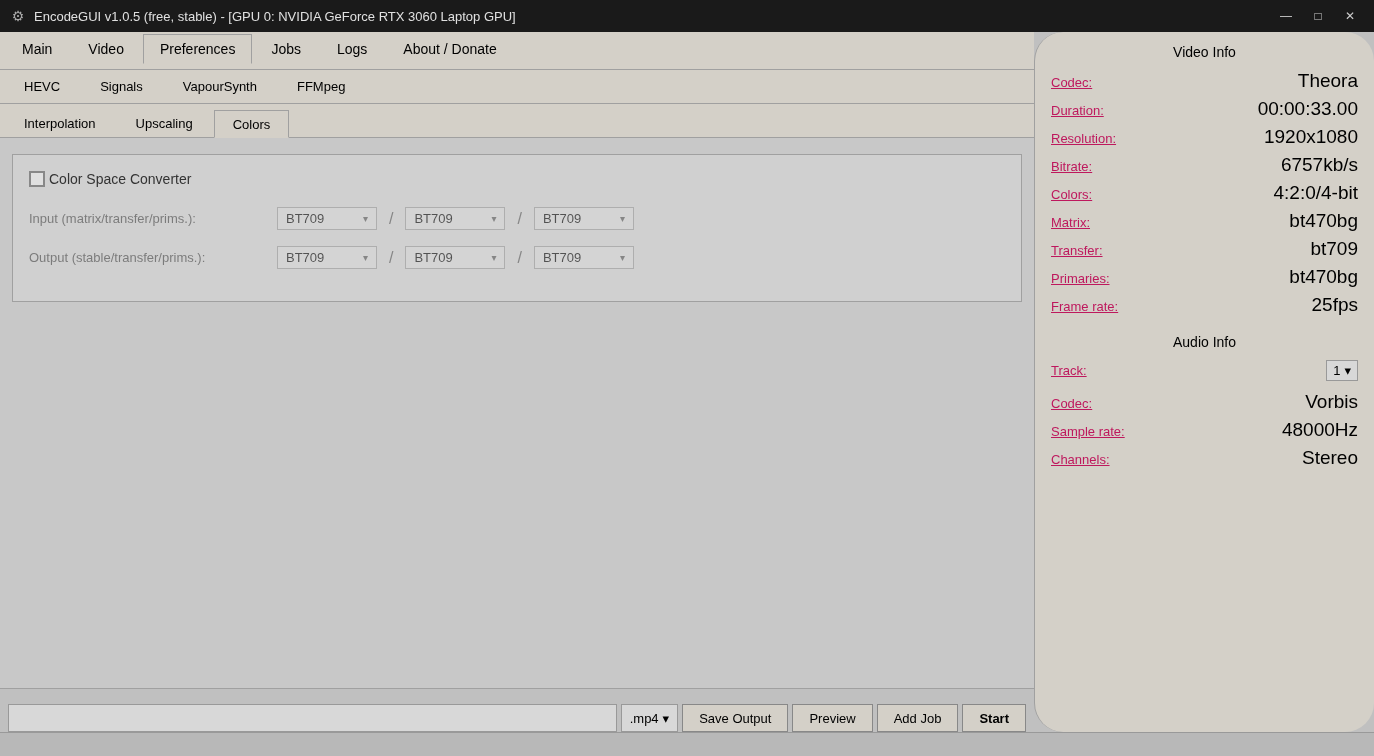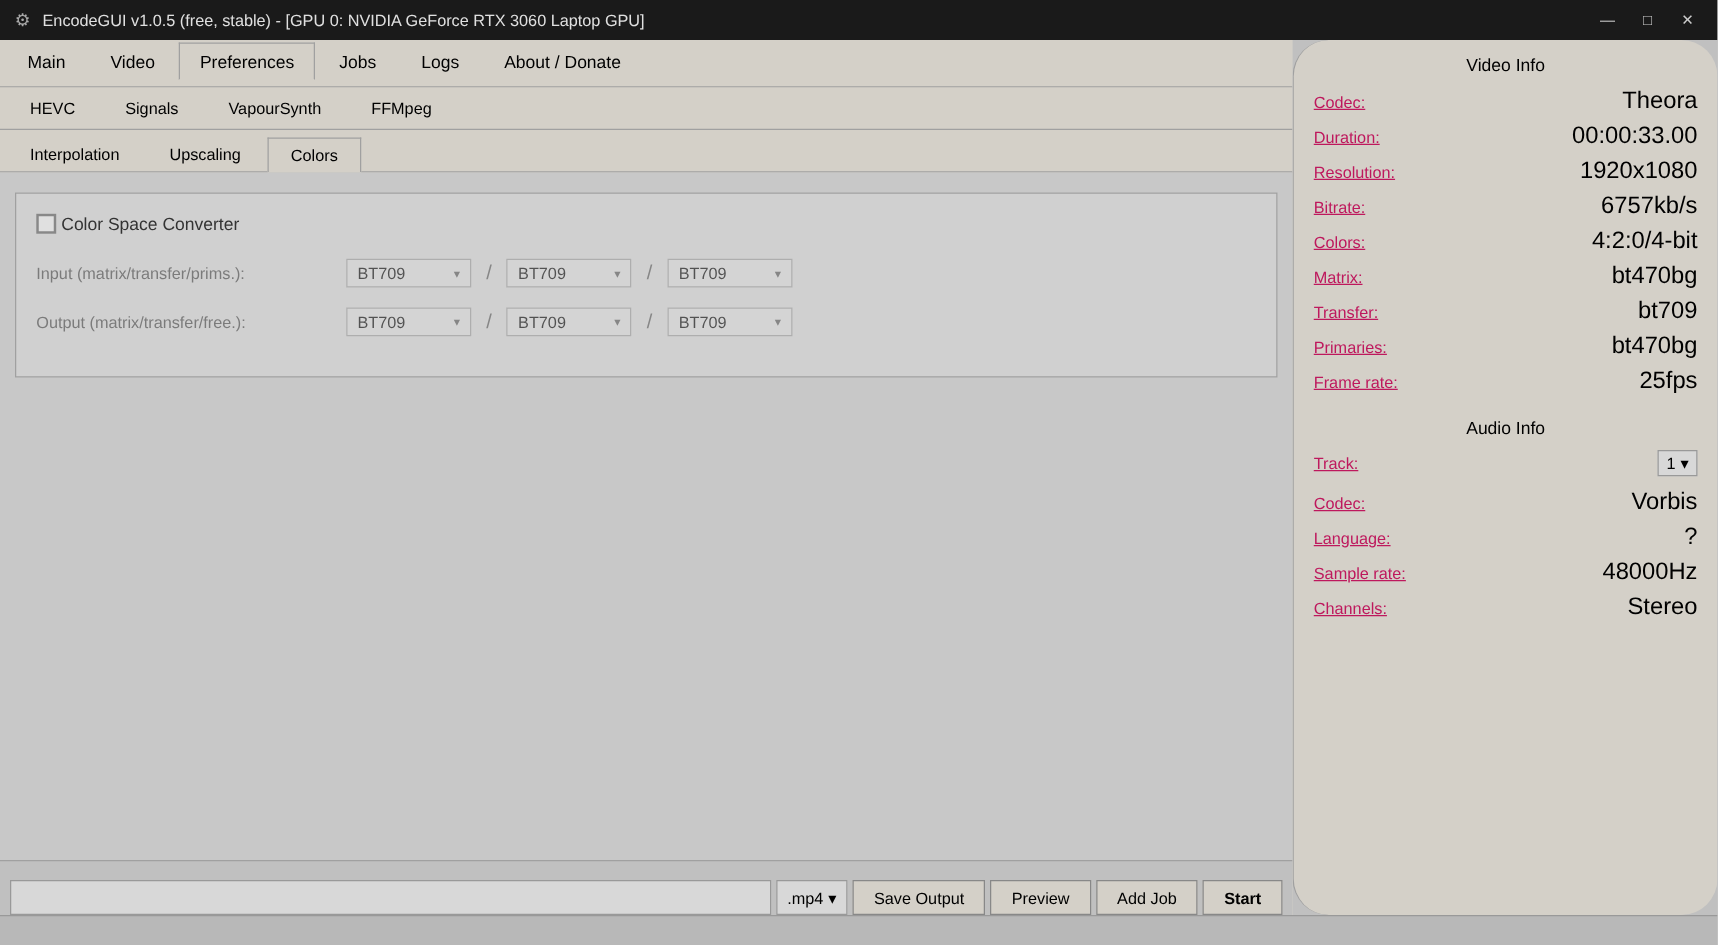--- a/index.html
+++ b/index.html
@@ -386,21 +386,21 @@
             <span class="matrix-select-arrow">▾</span>
           </div>
           <span class="separator">/</span>
           <div class="matrix-select">
             <span class="matrix-select-text">BT709</span>
             <span class="matrix-select-arrow">▾</span>
           </div>
         </div>
 
         <div class="matrix-row">
-          <span class="matrix-label">Output (matrix/transfer/free.):</span>
+          <span class="matrix-label">Output (stable/transfer/prims.):</span>
           <div class="matrix-select">
             <span class="matrix-select-text">BT709</span>
             <span class="matrix-select-arrow">▾</span>
           </div>
           <span class="separator">/</span>
           <div class="matrix-select">
             <span class="matrix-select-text">BT709</span>
             <span class="matrix-select-arrow">▾</span>
           </div>
           <span class="separator">/</span>
@@ -478,24 +478,20 @@
         <span>1</span>
         <span>▾</span>
       </div>
     </div>
 
     <div class="info-row">
       <span class="info-key">Codec:</span>
       <span class="info-val">Vorbis</span>
     </div>
     <div class="info-row">
-      <span class="info-key">Language:</span>
-      <span class="info-val">?</span>
-    </div>
-    <div class="info-row">
       <span class="info-key">Sample rate:</span>
       <span class="info-val">48000Hz</span>
     </div>
     <div class="info-row">
       <span class="info-key">Channels:</span>
       <span class="info-val">Stereo</span>
     </div>
 
   </div>
 

